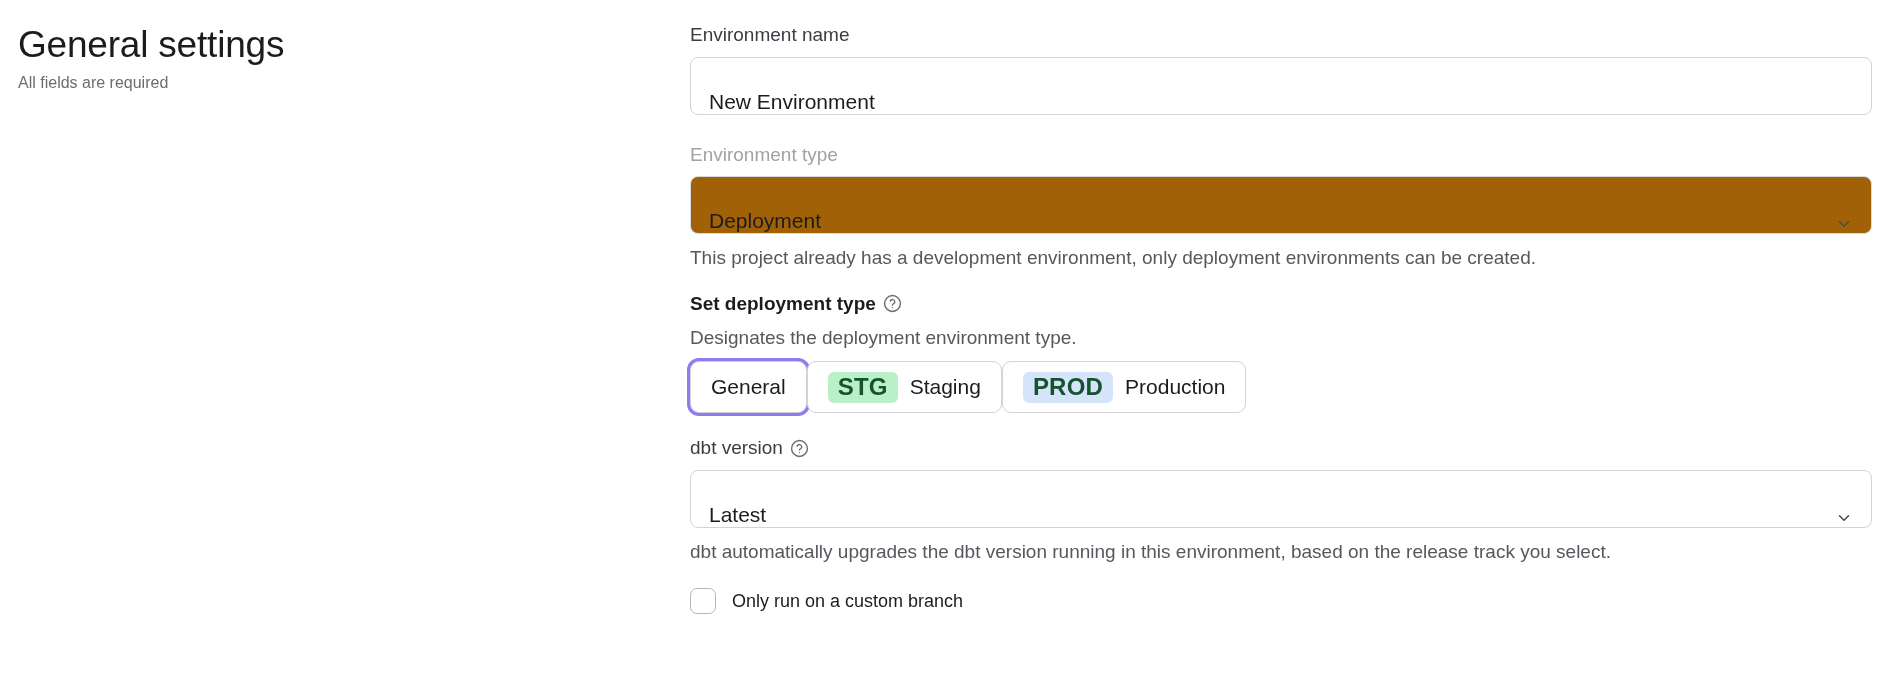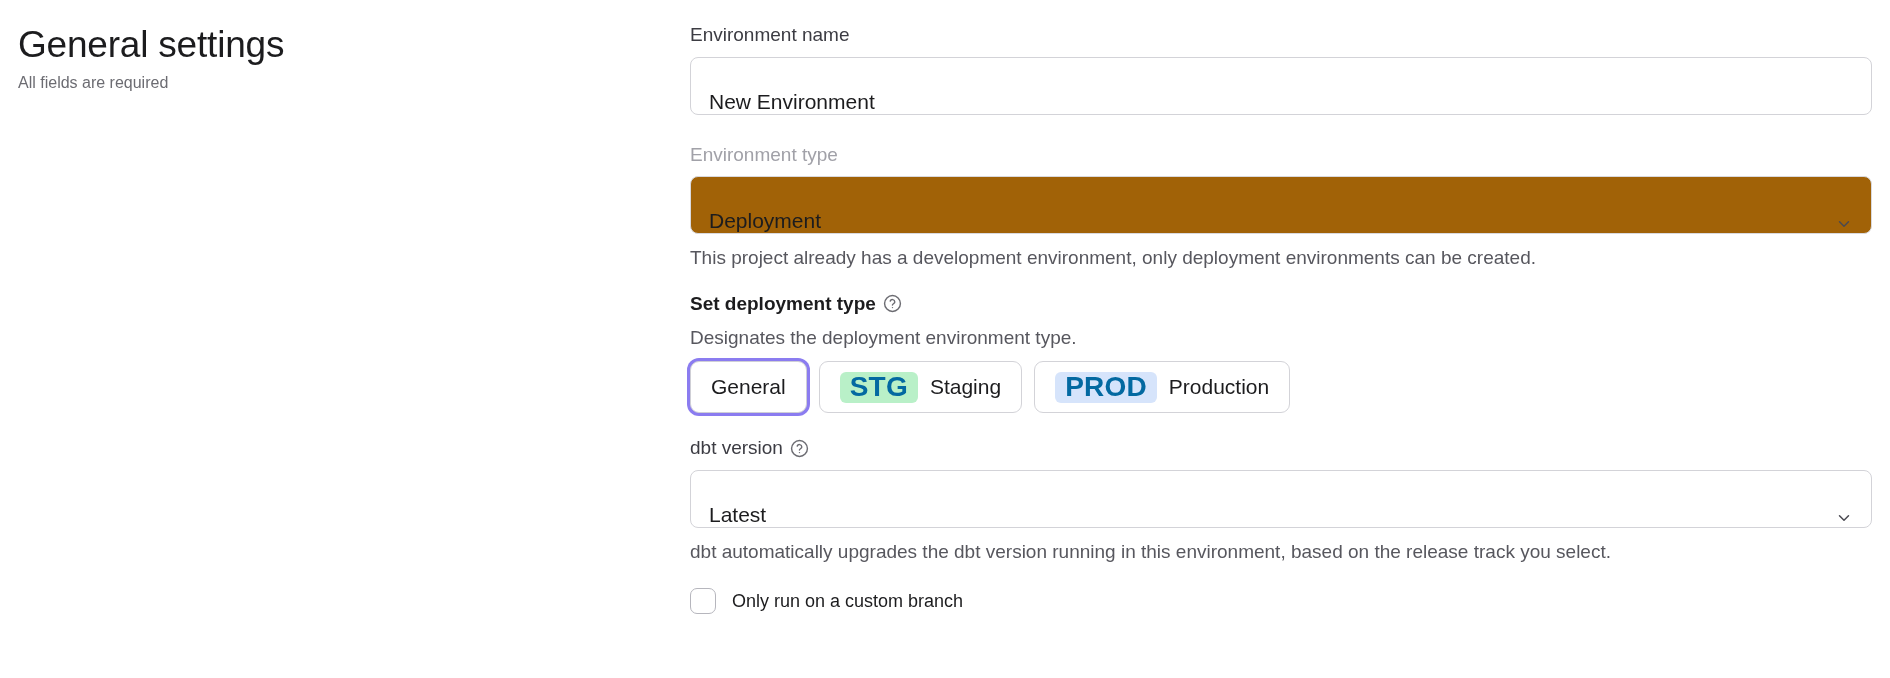--- a/index.html
+++ b/index.html
@@ -125,21 +125,20 @@
     font-size: 19px;
     color: #57575e;
     line-height: 1.35;
   }
 
   
   .seg-group {
     margin-top: 11px;
     display: flex;
     align-items: center;
-    gap: 12px;
   }
 
   .seg-btn {
     height: 52px;
     border: 1px solid #d3d3d8;
     border-radius: 9px;
     background: #ffffff;
     display: flex;
     align-items: center;
     gap: 12px;
@@ -155,23 +154,23 @@
     border-color: #cfcfd6;
   }
 
   .seg-badge {
     display: inline-flex;
     align-items: center;
     justify-content: center;
     height: 31px;
     padding: 0 10px;
     border-radius: 6px;
-    font-size: 28px;
+    font-size: 24px;
     font-weight: 700;
-    color: #0369a1;
+    color: #14532d;
     letter-spacing: 0.2px;
   }
   .badge-stg  { background: #b9f0c8; }
   .badge-prod { background: #d6e4fb; }
 
   
   .check-row {
     margin-top: 24px;
     display: flex;
     align-items: center;

